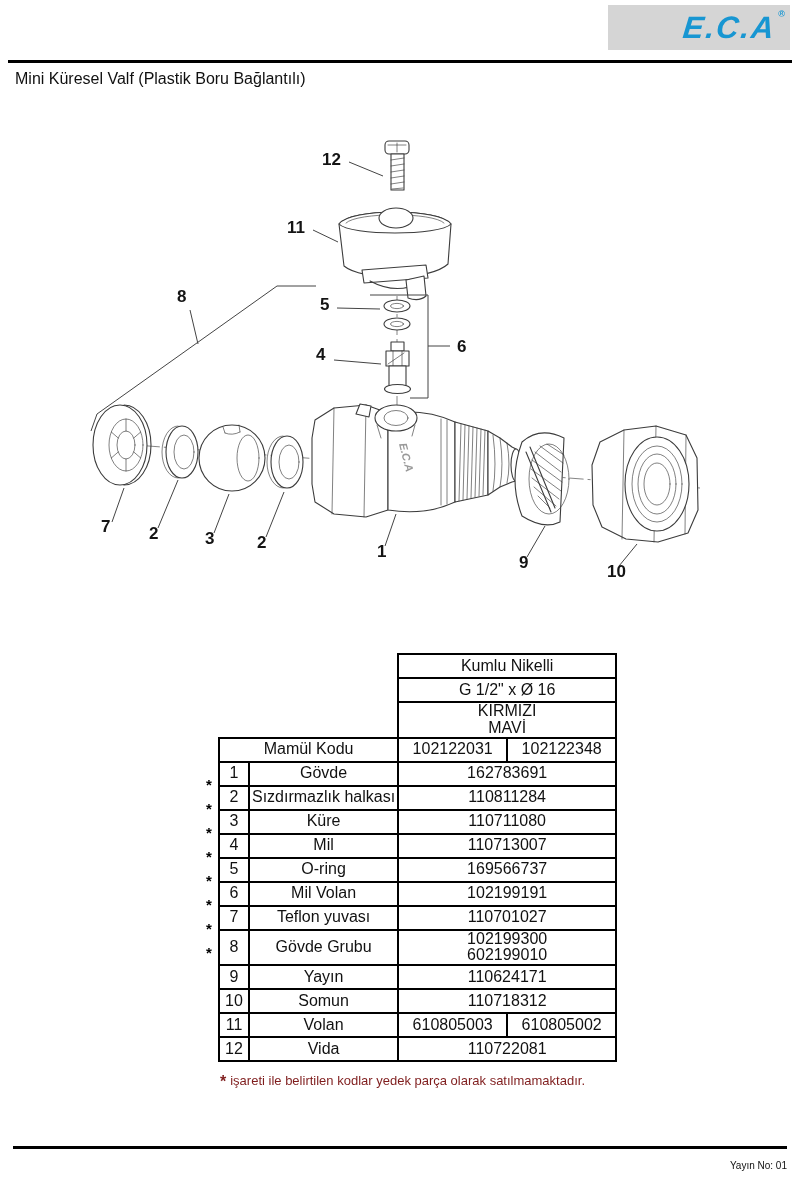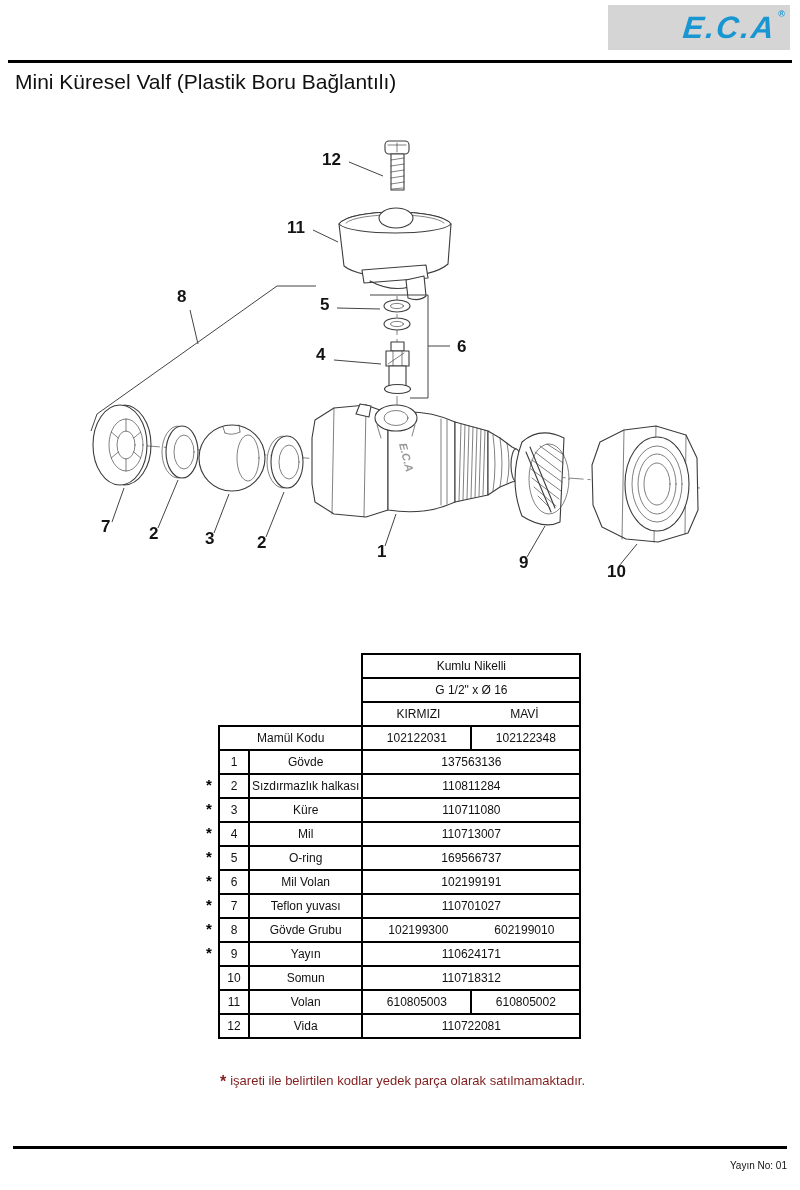--- a/index.html
+++ b/index.html
@@ -7,40 +7,40 @@
   .page{position:relative;width:800px;height:1190px;background:#fff;margin:0 auto;
         font-family:"Liberation Sans",sans-serif;color:#111;overflow:hidden;}
 
   
   .logo-box{position:absolute;left:608px;top:5px;width:182px;height:45px;background:#d5d5d5;
             display:flex;align-items:center;justify-content:flex-end;padding-right:14px;}
   .logo-text{font-style:italic;font-weight:900;font-size:31px;letter-spacing:2px;color:#1796d2;
              font-family:"Liberation Sans",sans-serif;transform:skewX(-6deg);}
   .logo-reg{position:absolute;right:5px;top:4px;font-size:9px;color:#1796d2;font-weight:bold;}
   .top-rule{position:absolute;left:8px;top:60px;width:784px;height:3px;background:#000;}
-  .page-title{position:absolute;left:15px;top:70px;font-size:21px;font-weight:400;color:#101010;}
+  .page-title{position:absolute;left:15px;top:70px;font-size:16px;font-weight:400;color:#101010;}
 
   
   .diagram{position:absolute;left:0;top:120px;width:800px;height:480px;}
   .ln{fill:none;stroke:#3c3c3c;stroke-width:1.1;stroke-linejoin:round;stroke-linecap:round;}
   .lnf{fill:#ffffff;stroke:#3c3c3c;stroke-width:1.1;stroke-linejoin:round;}
   .thin{stroke-width:0.65;}
   .axis{fill:none;stroke:#666;stroke-width:0.8;stroke-dasharray:14 4 3 4;}
   .lead{fill:none;stroke:#444;stroke-width:1;}
   .lbl{font-family:"Liberation Sans",sans-serif;font-size:17px;font-weight:bold;fill:#141414;}
   .emboss{font-family:"Liberation Sans",sans-serif;font-size:11px;font-weight:bold;font-style:italic;fill:#999;}
 
   
   .tbl-wrap{position:absolute;left:218px;top:653px;}
   table.parts{border-collapse:collapse;table-layout:fixed;}
-  table.parts td{border:2px solid #000;font-size:12px;text-align:center;vertical-align:middle;
+  table.parts td{border:2px solid #000;font-size:16px;text-align:center;vertical-align:middle;
                  padding:0 2px;height:24px;line-height:1.05;overflow:hidden;white-space:nowrap;}
   table.parts td.empty{border:none;}
   td.split{padding:0;}
-  .halfpair{display:flex;width:100%;}
+  .halfpair{display:flex;width:100%;flex-direction:column;}
   .halfpair span{flex:1;text-align:center;}
   .row-star{position:absolute;left:-15px;width:12px;text-align:center;font-weight:bold;font-size:15px;color:#000;}
 
   
   .footnote{position:absolute;left:220px;top:1071px;font-size:13px;color:#7f1d1d;}
   .footnote .star{font-size:16px;font-weight:bold;position:relative;top:2px;margin-right:4px;}
 
   
   .bottom-rule{position:absolute;left:13px;top:1146px;width:774px;height:3px;background:#000;}
   .footer-date{position:absolute;left:14px;top:1220px;font-size:14px;}
@@ -218,21 +218,21 @@
       </tr>
       <tr>
         <td colspan="2">Mamül Kodu</td>
         <td>102122031</td>
         <td>102122348</td>
       </tr>
 
       <tr>
         <td>1</td>
         <td>Gövde</td>
-        <td colspan="2">137563136</td>
+        <td colspan="2">162783691</td>
       </tr>
       <tr>
         <td>2</td>
         <td>Sızdırmazlık halkası</td>
         <td colspan="2">110811284</td>
       </tr>
       <tr>
         <td>3</td>
         <td>Küre</td>
         <td colspan="2">110711080</td>

